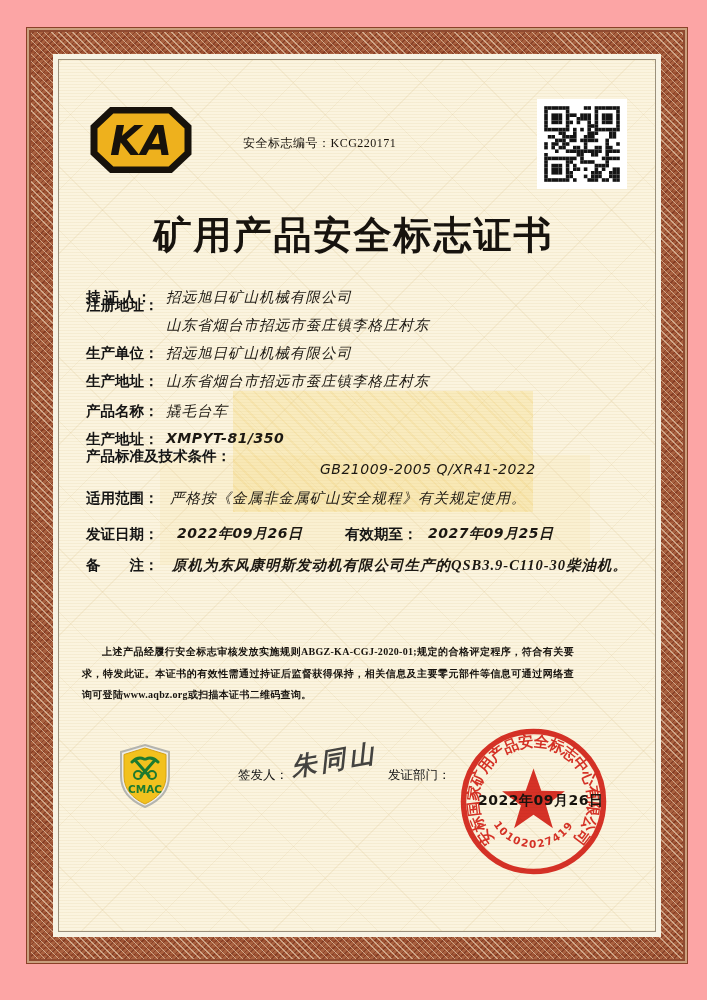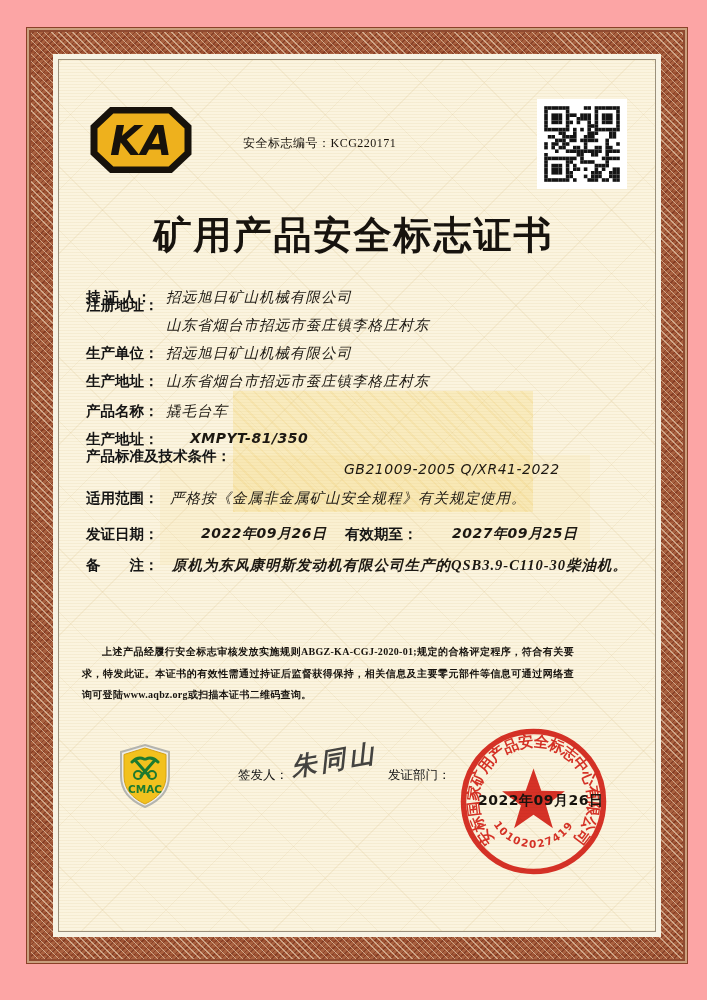--- a/index.html
+++ b/index.html
@@ -26,21 +26,21 @@
         background-image:repeating-linear-gradient(45deg, rgba(230,182,64,.12) 0 2px, rgba(0,0,0,0) 2px 9px);}
   .wm-soft{position:absolute;left:160px;top:455px;width:430px;height:110px;background:rgba(248,224,150,.18);}
 
   .abs{position:absolute;}
   .markline{left:243px;top:135px;font-size:12px;letter-spacing:.5px;color:#17120c;}
   .title{left:0;top:210px;width:707px;text-align:center;font-size:38px;font-weight:bold;
          letter-spacing:2px;color:#17130e;}
   .lbl{position:absolute;left:86px;font-size:14.5px;font-weight:bold;white-space:nowrap;}
   .val{position:absolute;font-size:14.5px;letter-spacing:1px;white-space:nowrap;color:#1c1812;font-style:italic;}
   .val-num{font-family:"DejaVu Sans","Liberation Sans",sans-serif;font-weight:bold;
-           font-size:14px;letter-spacing:.5px;margin-left:24px;}
+           font-size:14px;letter-spacing:.5px;}
   .statement{left:82px;top:641px;width:492px;font-size:10px;line-height:21.5px;
              font-weight:700;text-align:justify;text-indent:2em;color:#17130e;letter-spacing:.3px;}
   .bottom-lbl{font-size:12.5px;font-weight:normal;white-space:nowrap;}
   .signature{left:293px;top:742px;width:100px;font-size:25px;font-weight:bold;color:#2b2b2b;
              transform:rotate(-10deg) skewX(-16deg);letter-spacing:4px;opacity:.88;white-space:nowrap;}
   .seal-wrap{left:457px;top:725px;width:153px;height:153px;mix-blend-mode:multiply;}
   .seal-date{left:478px;top:792px;font-size:14px;font-weight:bold;color:#17130e;
              font-family:"DejaVu Sans","Liberation Sans",sans-serif;letter-spacing:.5px;}
   .qr-box{left:537px;top:99px;width:90px;height:90px;background:#ffffff;}
 </style>

